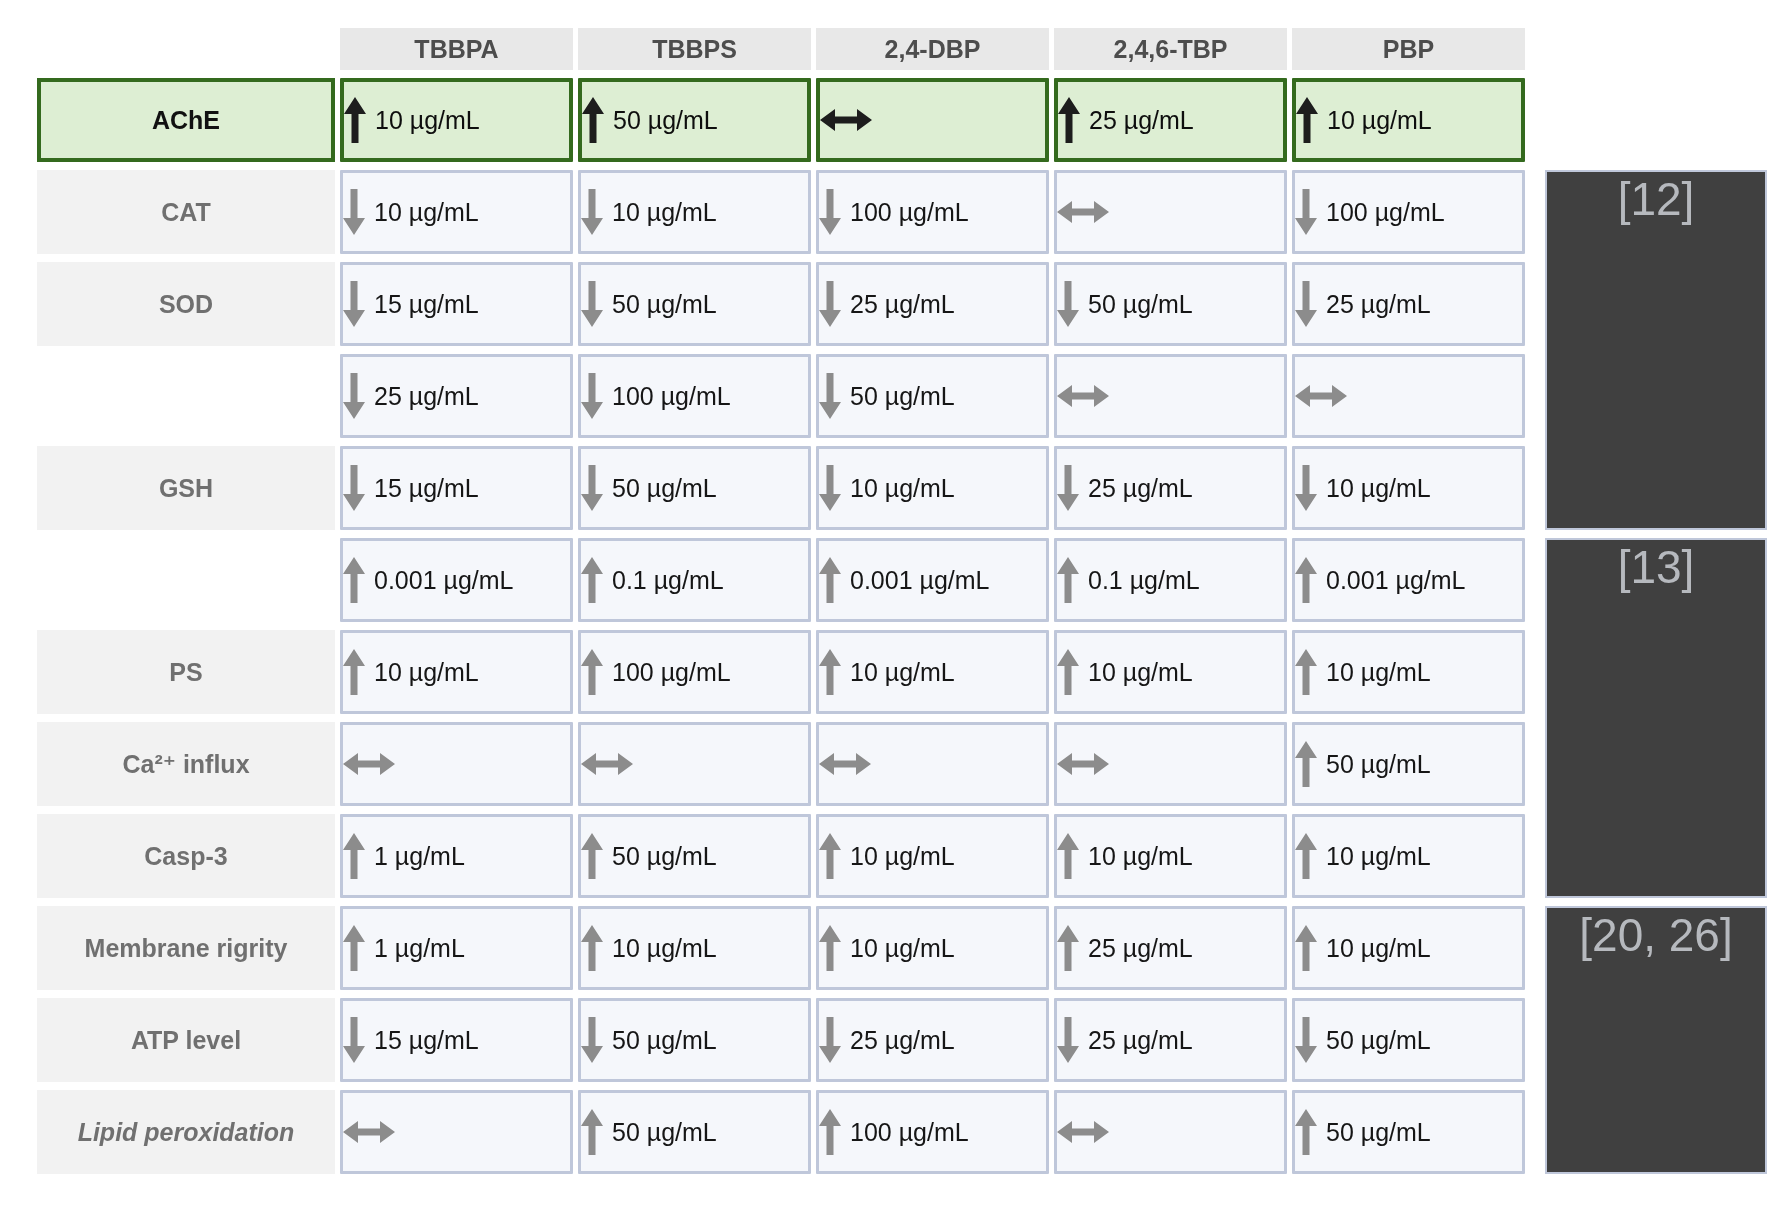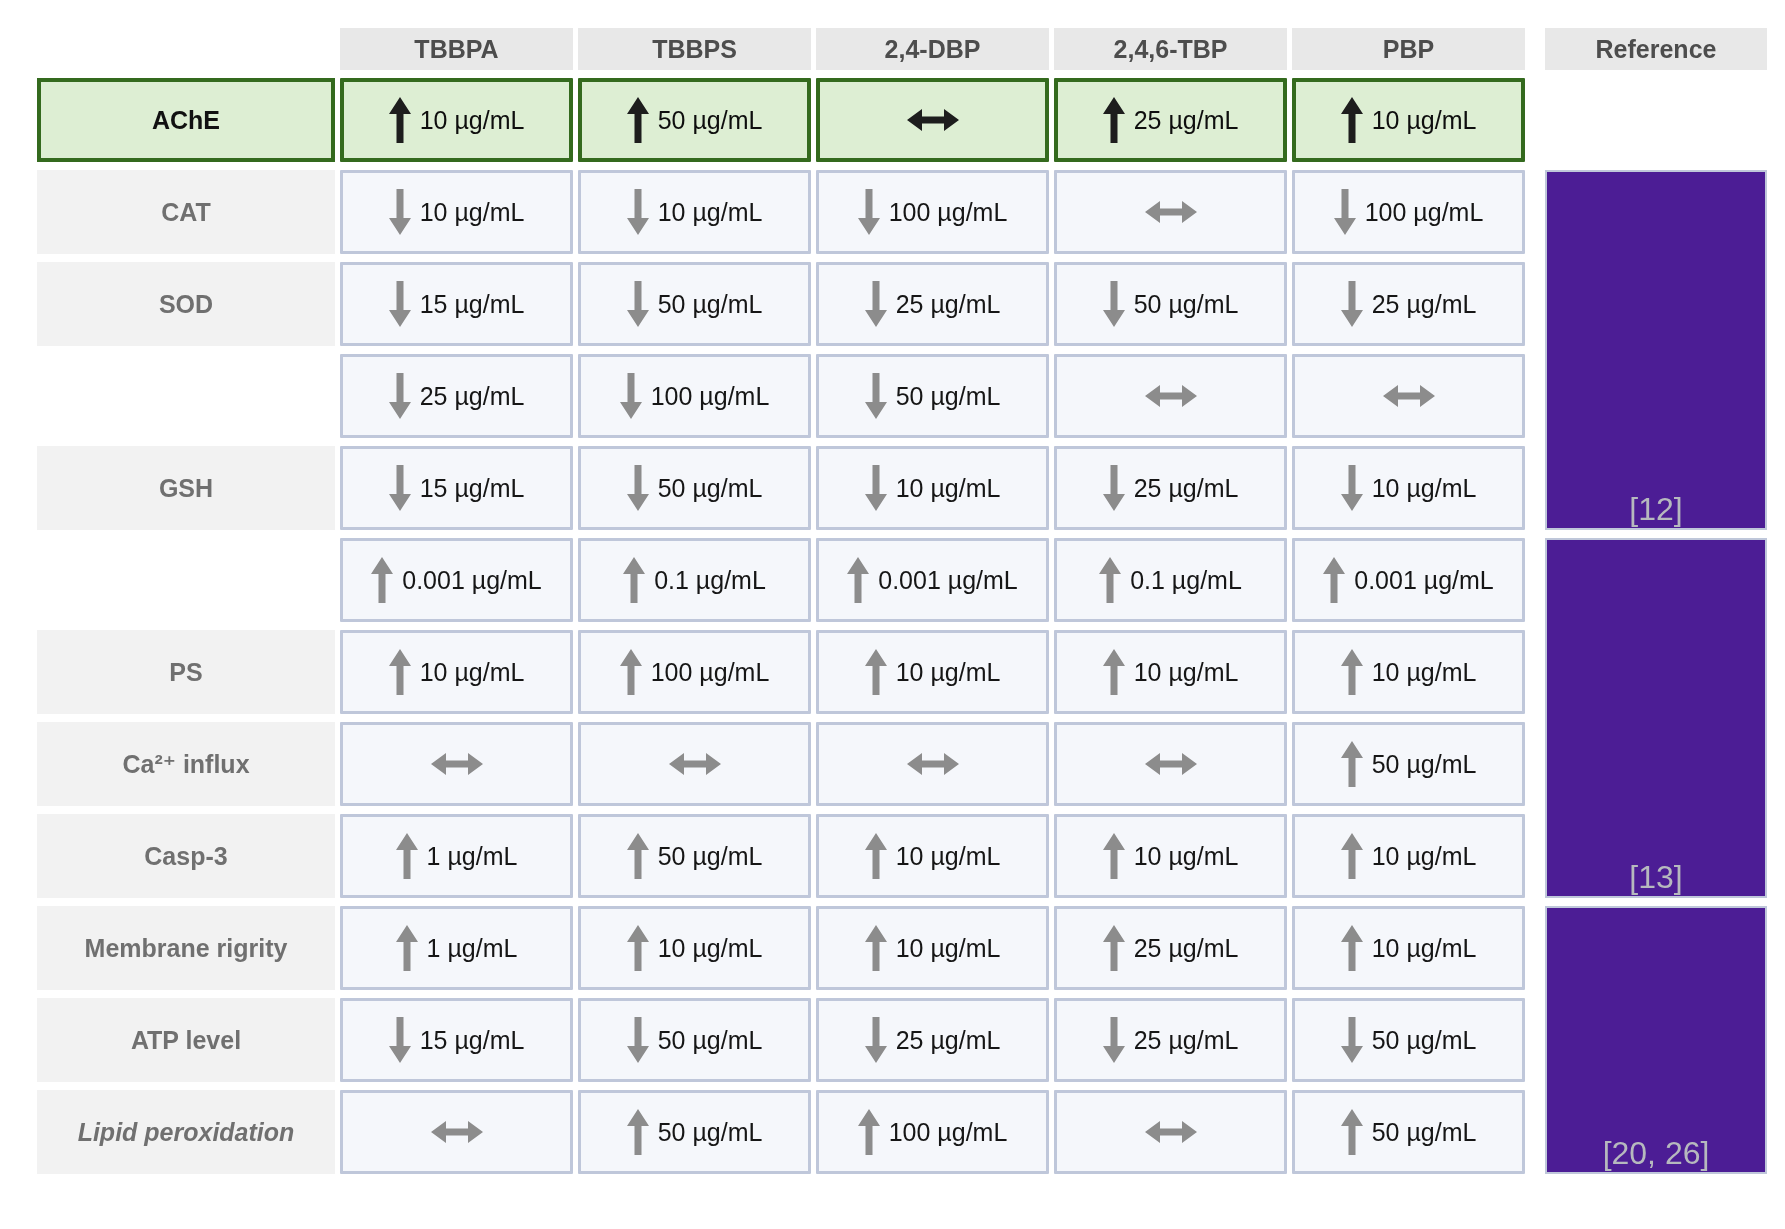--- a/index.html
+++ b/index.html
@@ -32,51 +32,50 @@
   .label.hl{
     background:var(--highlight-bg);
     border:4px solid var(--highlight-border);
     color:#111111;
   }
   .cell{
     background:var(--cell-bg);
     border:3px solid var(--cell-border);
     border-radius:1px;
     color:#161616;font-size:25px;
-    display:flex;align-items:center;justify-content:center;
+    display:flex;align-items:center;
     gap:9px;
   }
   .cell svg{color:var(--arrow-gray);flex:0 0 auto;}
   .cell.hl{
     background:var(--highlight-bg);
     border:4px solid var(--highlight-border);
     color:#0e0e0e;
   }
   .cell.hl svg{color:var(--arrow-black);}
   .refbox{
     grid-column:8;
-    background:#4c1d95;
+    background:#404040;
     border:2px solid var(--cell-border);
     color:var(--reference-text);
-    font-size:32px;
-    display:flex;align-items:flex-end;justify-content:center;
+    font-size:46px;
+    display:flex;align-items:flex-start;justify-content:center;
   }
 </style>
 </head>
 <body>
 
 <div class="figure">
   <div class="grid" id="grid">
 
     <div class="chip" style="grid-column:3;grid-row:1">TBBPS</div>
     <div class="chip" style="grid-column:2;grid-row:1">TBBPA</div>
     <div class="chip" style="grid-column:4;grid-row:1">2,4-DBP</div>
     <div class="chip" style="grid-column:5;grid-row:1">2,4,6-TBP</div>
     <div class="chip" style="grid-column:6;grid-row:1">PBP</div>
-    <div class="chip" style="grid-column:8;grid-row:1">Reference</div>
 
     <div class="refbox" style="grid-row:3 / span 4">
       <span>[12]</span>
     </div>
     <div class="refbox" style="grid-row:7 / span 4">
       <span>[13]</span>
     </div>
     <div class="refbox" style="grid-row:11 / span 3">
       <span>[20, 26]</span>
     </div>

